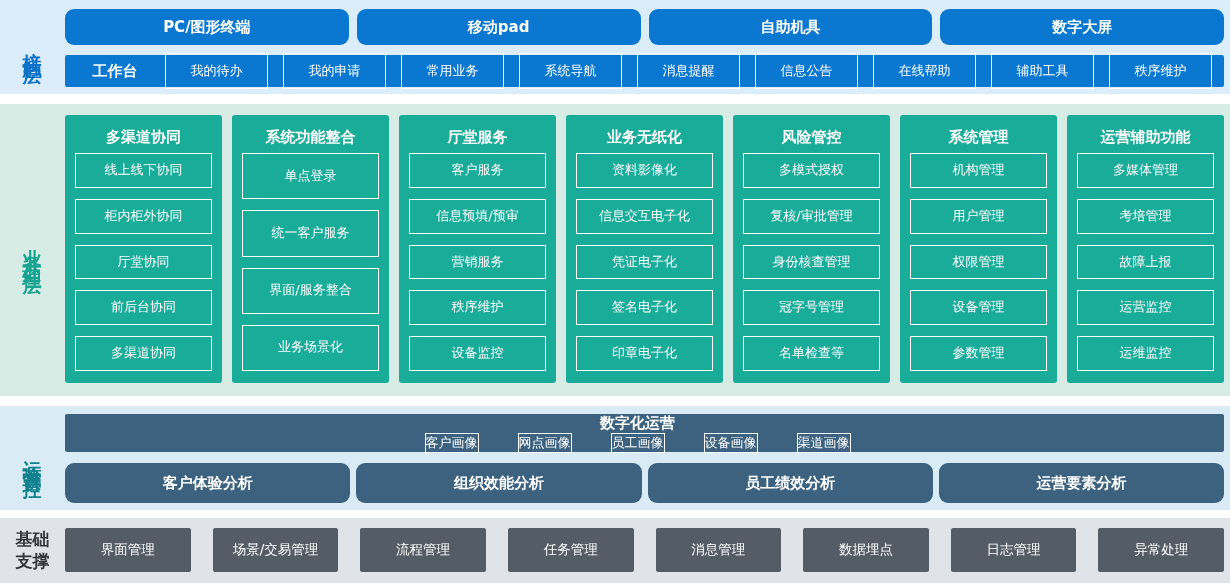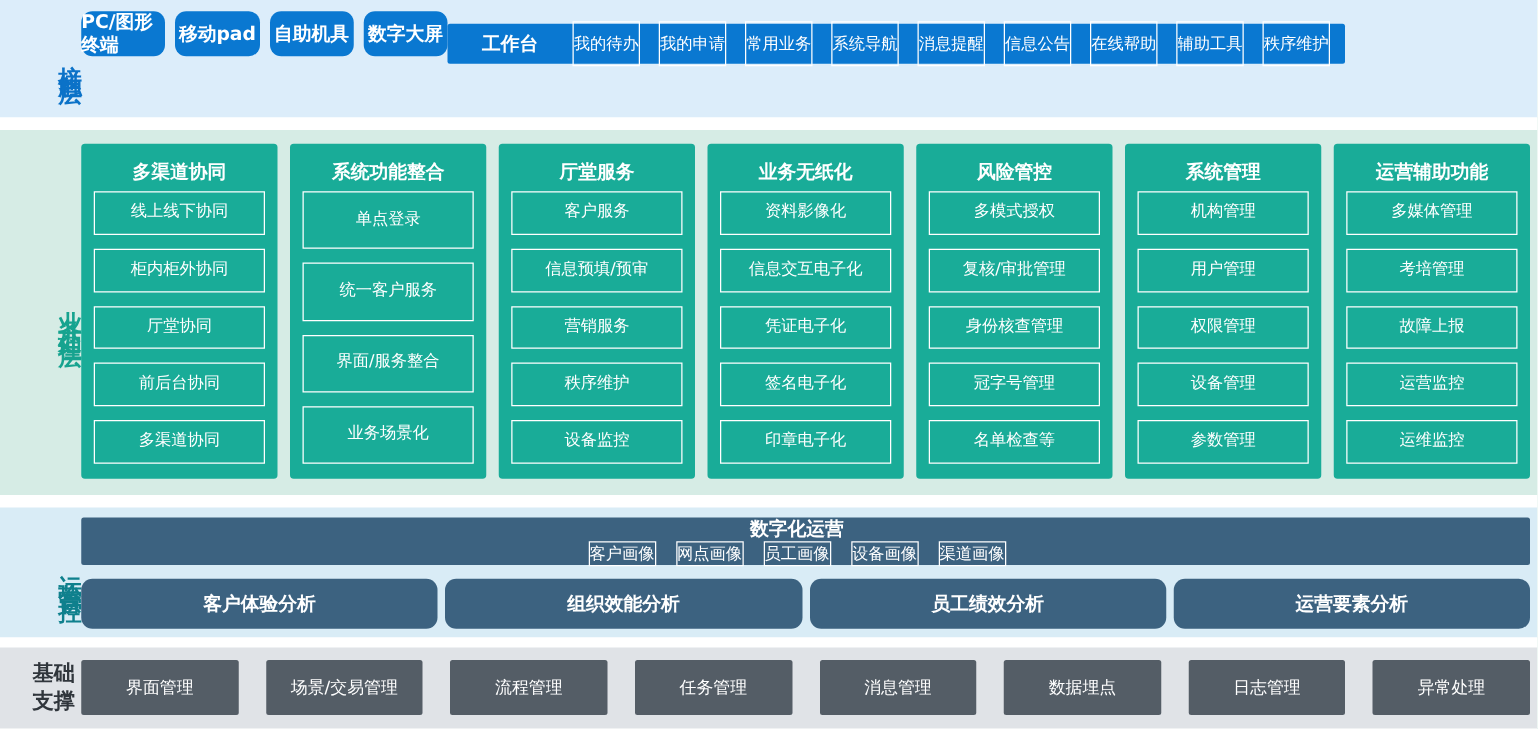--- a/index.html
+++ b/index.html
@@ -7,32 +7,32 @@
     width:1230px;height:583px;background:#ffffff;
     font-family:"DejaVu Sans","Liberation Sans",sans-serif;
     -webkit-font-smoothing:antialiased;
   }
   .page{width:1230px;height:583px;display:flex;flex-direction:column;overflow:hidden;background:#fff;}
   .band{display:flex;flex:none;}
   .gap{flex:none;background:#ffffff;}
   .g1{height:10px}.g2{height:10px}.g3{height:8px}
 
   .layer-label{
-    width:65px;flex:none;display:flex;align-items:center;justify-content:flex-end;
+    width:65px;flex:none;display:flex;align-items:center;justify-content:center;
     font-weight:bold;
   }
   .v-text{
     writing-mode:vertical-lr;text-orientation:upright;
     letter-spacing:7px;font-size:19px;line-height:1;
   }
 
   
   .band-contact{height:94px;background:var(--contact_band_bg);}
   .band-contact .layer-label{color:var(--contact_label);}
-  .contact-content{flex:1;display:flex;flex-direction:row;padding:9px 6px 0 0;}
+  .contact-content{flex:1;display:flex;flex-direction:column;padding:9px 6px 0 0;}
   .device-row{display:flex;gap:8px;height:36px;}
   .device-btn{
     flex:1;background:var(--blue);border-radius:9px;color:#fff;
     font-weight:bold;font-size:15px;display:flex;align-items:center;justify-content:center;
   }
   .workbench-bar{
     margin-top:10px;height:32px;background:var(--blue);border-radius:2px;
     display:flex;align-items:center;padding-right:12px;
   }
   .workbench-label{width:100px;flex:none;text-align:center;color:#fff;font-weight:bold;font-size:15px;}
@@ -62,21 +62,21 @@
 
   
   .band-ops{height:104px;background:var(--ops_band_bg);}
   .band-ops .layer-label{color:var(--ops_label);}
   .ops-content{flex:1;display:flex;flex-direction:column;padding:8px 6px 0 0;}
   .ops-bar{
     height:38px;background:var(--slate);border-radius:2px;
     display:flex;align-items:center;padding-right:14px;flex-direction:column;
   }
   .ops-bar-label{width:132px;flex:none;text-align:center;color:#fff;font-weight:bold;font-size:15px;}
-  .portrait-items{flex:1;display:flex;gap:16px;height:28px;}
+  .portrait-items{flex:1;display:flex;gap:39px;height:28px;}
   .portrait-item{
     flex:1;border:1px solid #ffffff;color:#fff;font-size:13px;
     display:flex;align-items:center;justify-content:center;white-space:nowrap;overflow:hidden;
   }
   .analysis-row{display:flex;gap:6px;margin-top:11px;height:40px;}
   .analysis-btn{
     flex:1;background:var(--slate);border-radius:9px;color:#fff;
     font-weight:bold;font-size:15px;display:flex;align-items:center;justify-content:center;
   }
 

